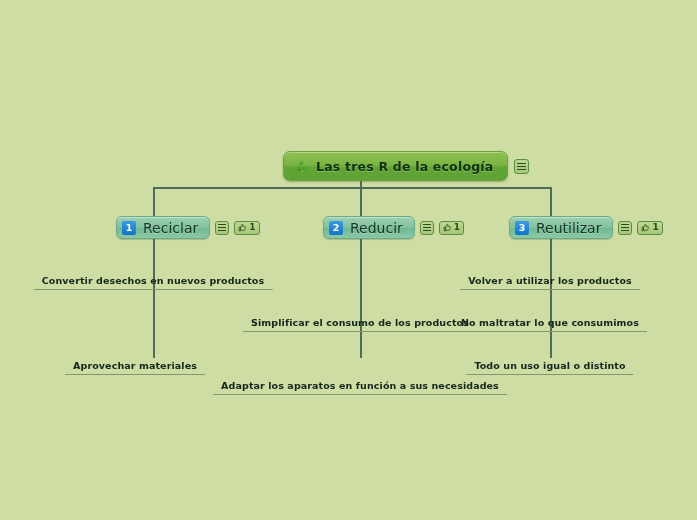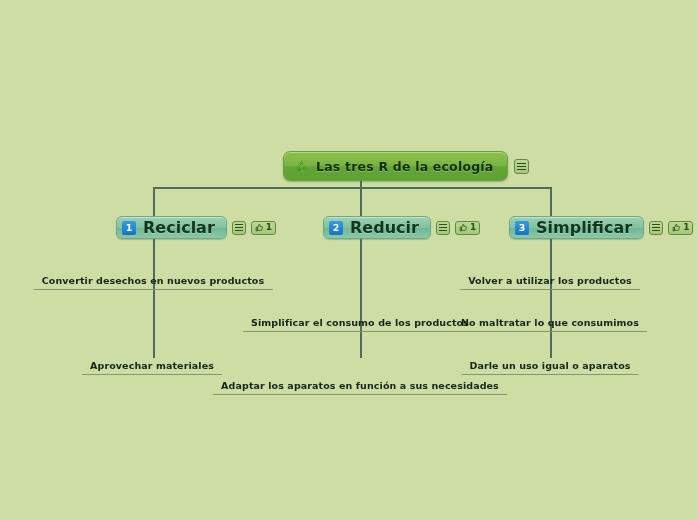--- a/index.html
+++ b/index.html
@@ -113,22 +113,22 @@
     color: #ffffff;
     font-size: 9.5px;
     font-weight: bold;
     display: flex;
     align-items: center;
     justify-content: center;
     flex: none;
   }
   .branch-label {
     color: #12351f;
-    font-size: 16px;
-    font-weight: bold;
+    font-size: 14px;
+    font-weight: normal;
     white-space: nowrap;
     text-shadow: 0 1px 0 rgba(255,255,255,0.3);
   }
   .like-badge {
     display: flex;
     align-items: center;
     gap: 2px;
     height: 14px;
     padding: 0 3px;
     border-radius: 3px;
@@ -242,21 +242,21 @@
         <path d="M3 11h3.2v10H3z" fill="none" stroke="#2d4a22" stroke-width="2"></path>
         <path d="M7 11.5l4-8.2c1.6 0 2.4 1 2.2 2.3l-.6 3.4h5.3c1.2 0 2 1 1.8 2.1l-1.4 6.8c-.2 1-1 1.6-2 1.6H7z" fill="none" stroke="#2d4a22" stroke-width="2" stroke-linejoin="round"></path>
       </svg>
       <span class="like-count">1</span>
     </div>
   </div>
 
   <div class="branch" style="left:509px; top:216px;">
     <div class="branch-node">
       <span class="num-badge">3</span>
-      <span class="branch-label">Simplificar</span>
+      <span class="branch-label">Reutilizar</span>
     </div>
     <div class="menu-btn">
       <i></i>
       <i></i>
       <i></i>
     </div>
     <div class="like-badge">
       <svg class="thumb-icon" viewBox="0 0 24 24">
         <path d="M3 11h3.2v10H3z" fill="none" stroke="#2d4a22" stroke-width="2"></path>
         <path d="M7 11.5l4-8.2c1.6 0 2.4 1 2.2 2.3l-.6 3.4h5.3c1.2 0 2 1 1.8 2.1l-1.4 6.8c-.2 1-1 1.6-2 1.6H7z" fill="none" stroke="#2d4a22" stroke-width="2" stroke-linejoin="round"></path>
@@ -265,21 +265,21 @@
     </div>
   </div>
 
   <div class="leaf" style="left:153px; top:269px;">
     <span class="leaf-text">Convertir desechos en nuevos productos</span>
     <div class="leaf-rule"></div>
   </div>
   <div class="leaf" style="left:153px; top:311px;">
     <div class="leaf-rule"></div>
   </div>
-  <div class="leaf" style="left:152px; top:354px;">
+  <div class="leaf" style="left:135px; top:354px;">
     <span class="leaf-text">Aprovechar materiales</span>
     <div class="leaf-rule"></div>
   </div>
 
   <div class="leaf" style="left:360px; top:269px;">
     <div class="leaf-rule"></div>
   </div>
   <div class="leaf" style="left:360px; top:311px;">
     <span class="leaf-text">Simplificar el consumo de los productos</span>
     <div class="leaf-rule"></div>
@@ -291,17 +291,17 @@
 
   <div class="leaf" style="left:550px; top:311px;">
     <span class="leaf-text">No maltratar lo que consumimos</span>
     <div class="leaf-rule"></div>
   </div>
   <div class="leaf" style="left:550px; top:269px;">
     <span class="leaf-text">Volver a utilizar los productos</span>
     <div class="leaf-rule"></div>
   </div>
   <div class="leaf" style="left:550px; top:354px;">
-    <span class="leaf-text">Darle un uso igual o aparatos</span>
+    <span class="leaf-text">Todo un uso igual o distinto</span>
     <div class="leaf-rule"></div>
   </div>
 
 </div>
 
 </body></html>

